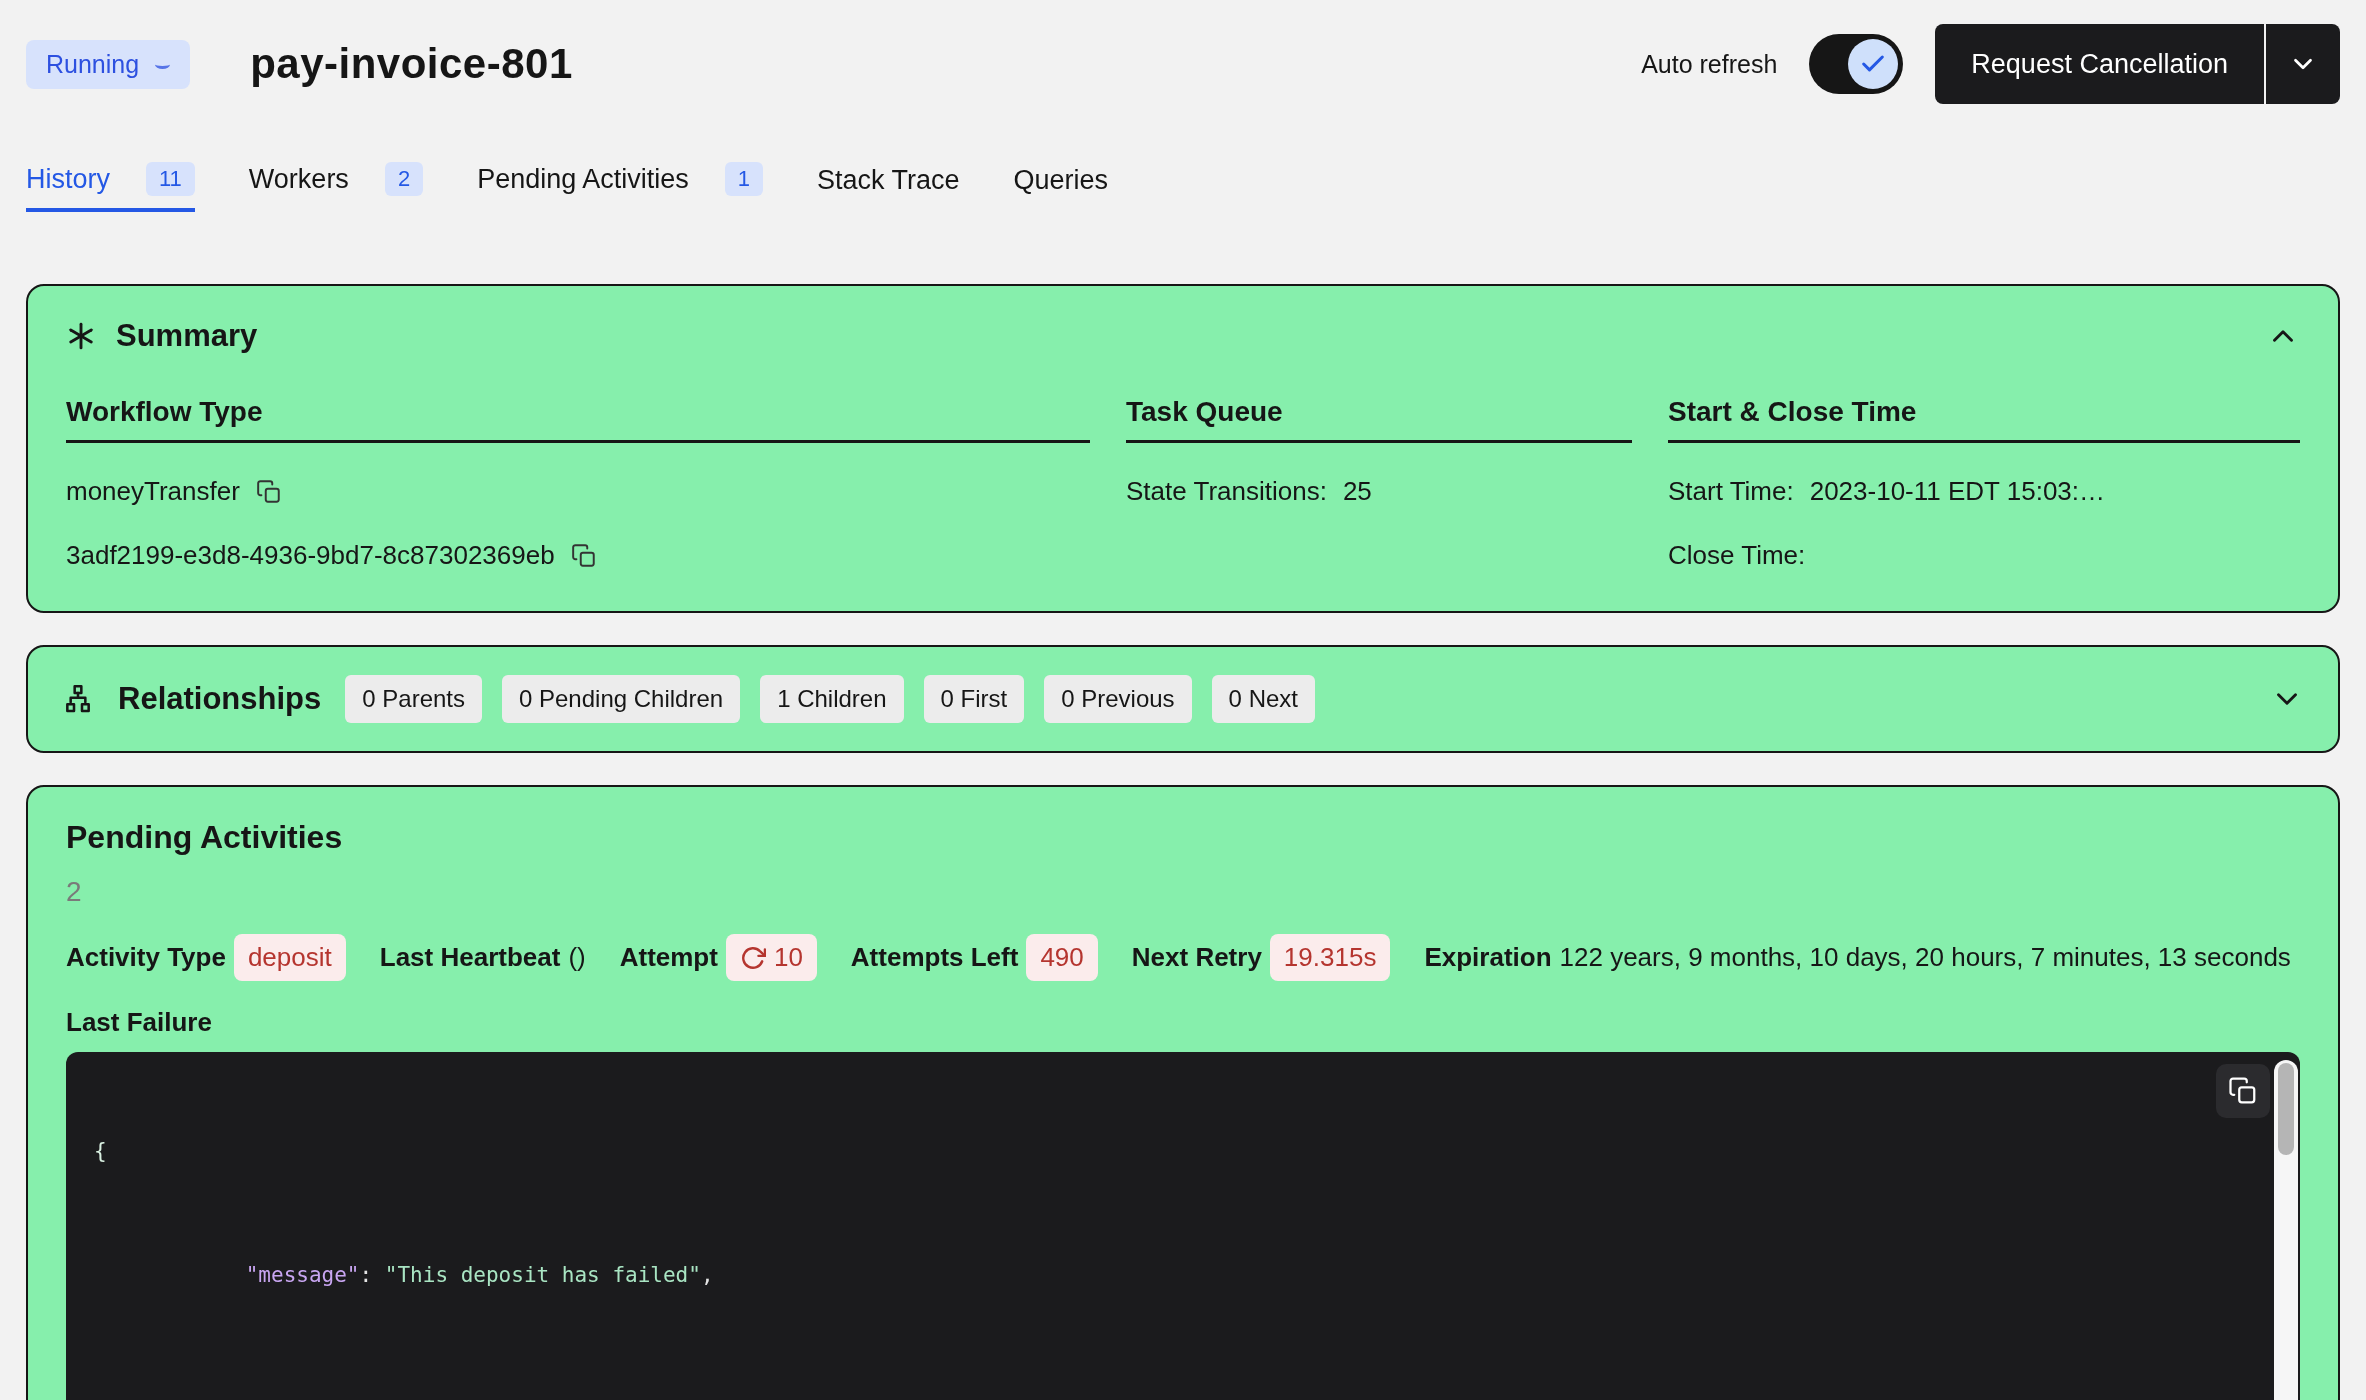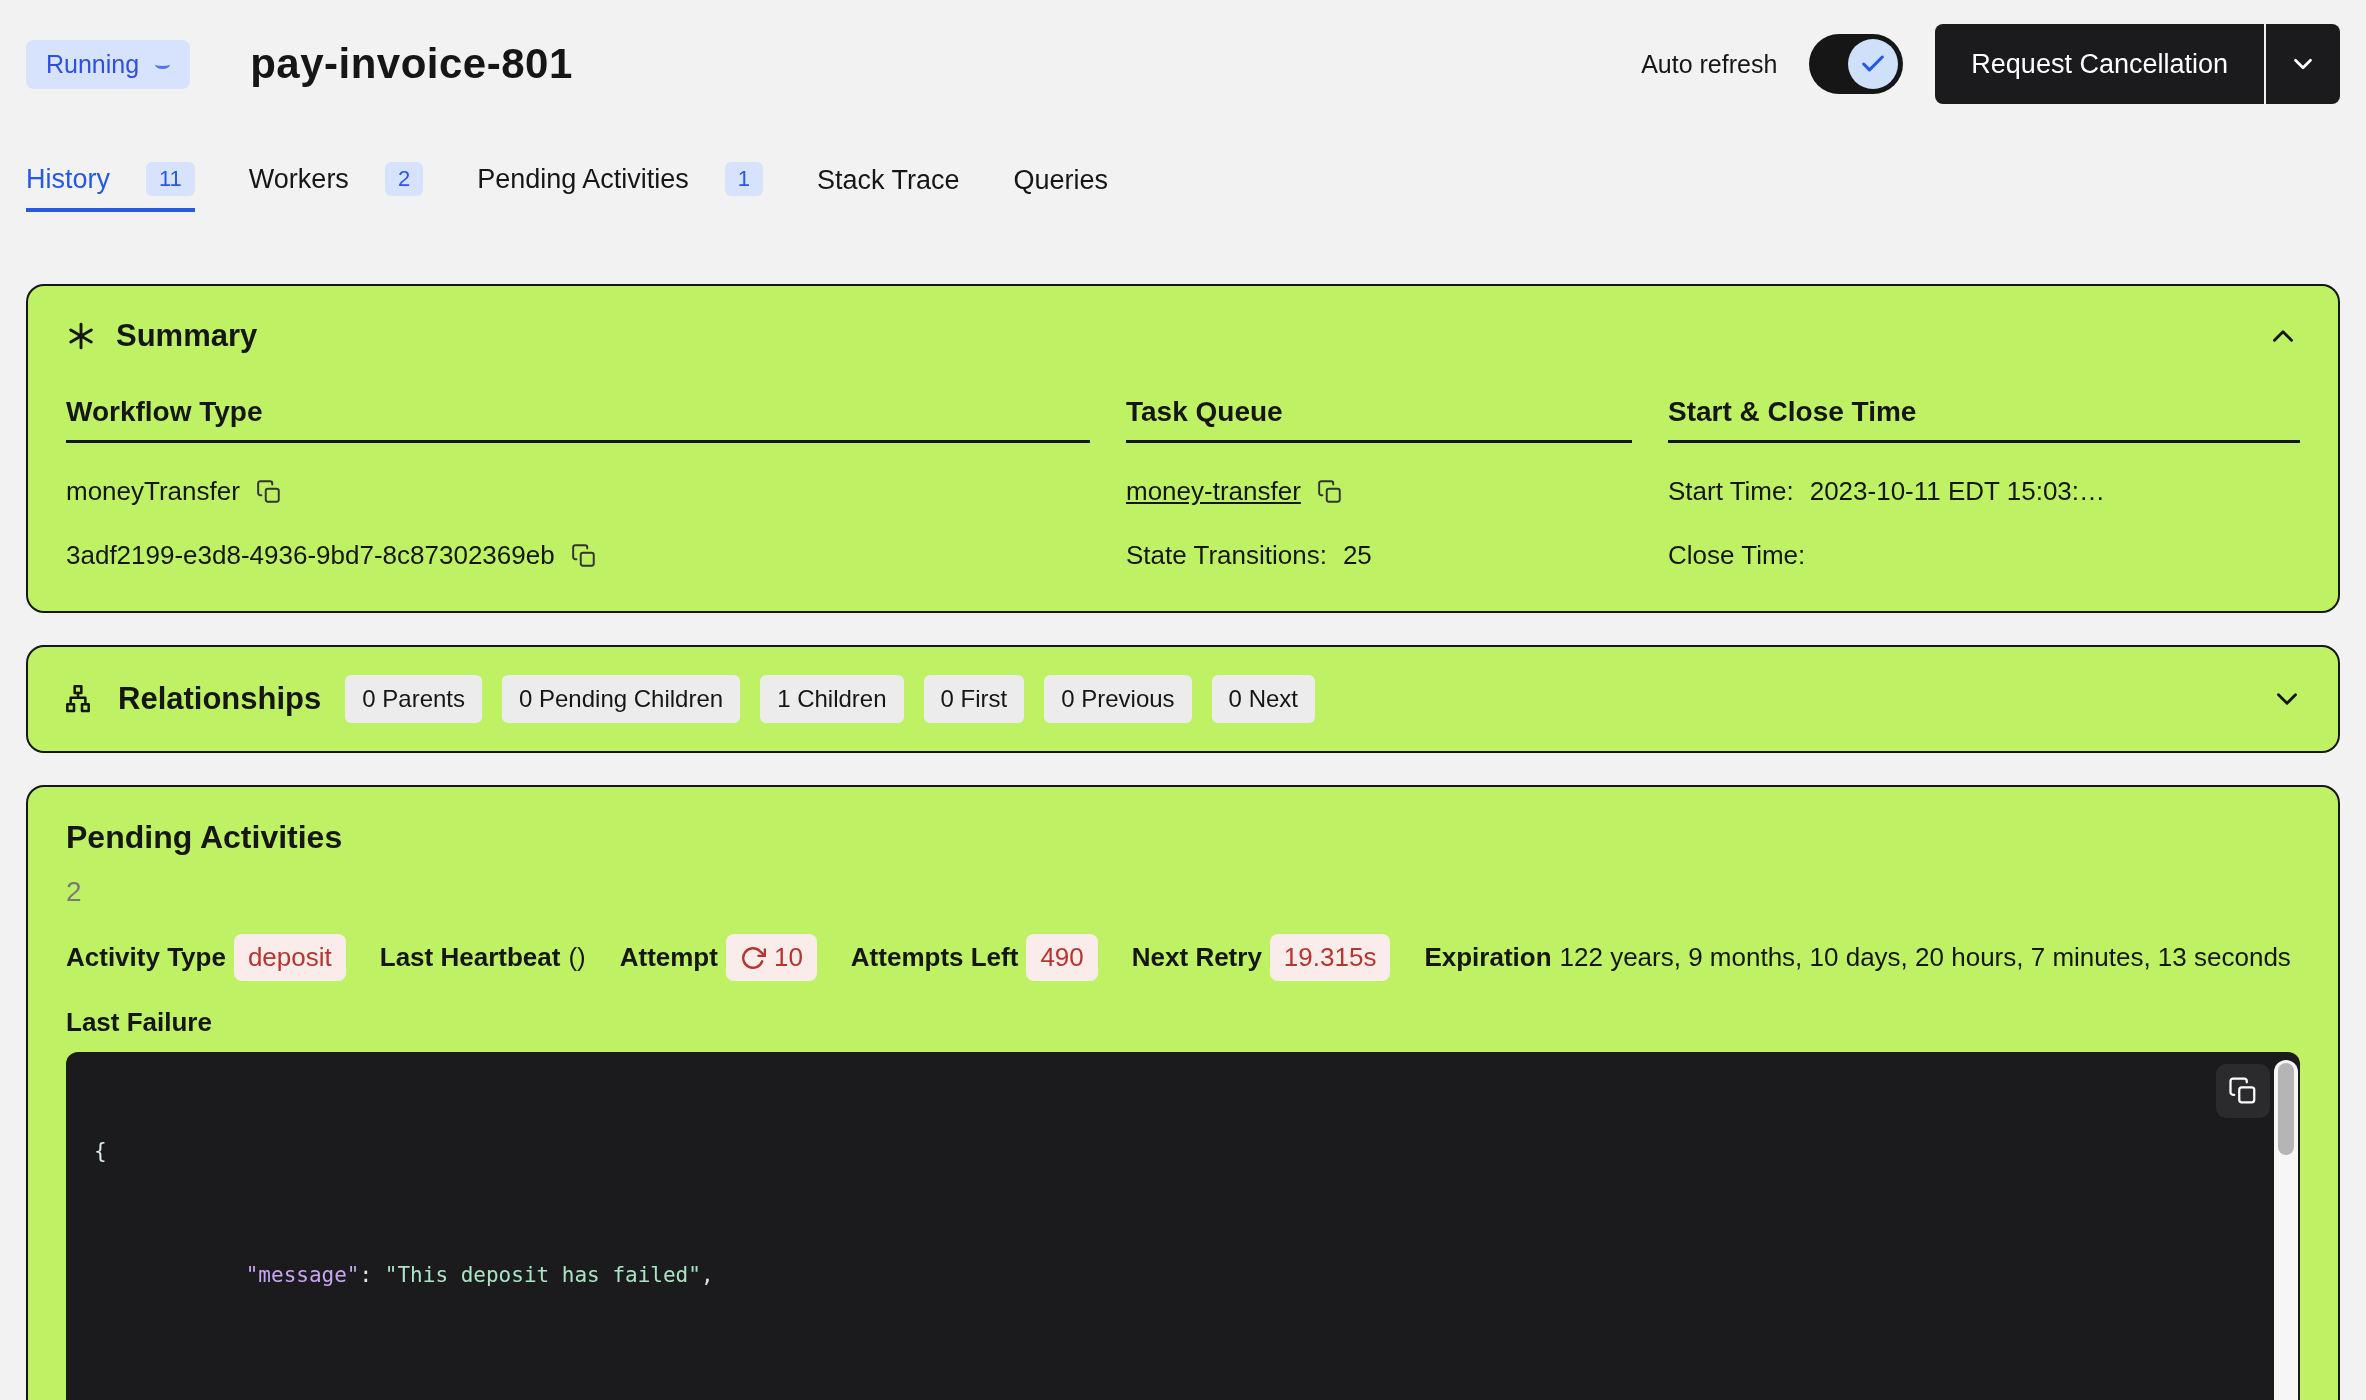--- a/index.html
+++ b/index.html
@@ -44,21 +44,21 @@
   .tabs { display:flex; gap:54px; margin-top:58px; align-items:flex-end; }
   .tab { display:flex; align-items:center; gap:36px; font-size:27px; padding-bottom:12px; cursor:pointer; border-bottom:4px solid transparent; }
   .tab.active { color:#2458E5; border-bottom-color:#2458E5; }
   .count-badge {
     background:#d7e2fc; color:#2458E5; font-size:22px;
     padding:4px 13px; border-radius:6px;
   }
 
   
   .card {
-    background:#bef264; border:2.5px solid #161616; border-radius:18px;
+    background:#86efac; border:2.5px solid #161616; border-radius:18px;
     margin-top:32px; padding:32px 38px;
   }
   .card.summary { margin-top:72px; padding-bottom:40px; }
 
   .card-head { display:flex; align-items:center; gap:20px; }
   .card-title { font-size:31px; font-weight:700; }
   .head-chevron { margin-left:auto; cursor:pointer; display:flex; }
 
   .summary-grid { display:grid; grid-template-columns:1024px 506px auto; column-gap:36px; margin-top:42px; }
   .col-header { font-size:28px; font-weight:700; padding-bottom:12px; border-bottom:3px solid #161616; }
@@ -194,29 +194,20 @@
             <svg width="26" height="26" viewBox="0 0 24 24" fill="none" stroke="currentColor" stroke-width="1.8" stroke-linecap="round" stroke-linejoin="round">
                 <rect x="9" y="9" width="12" height="12" rx="2"></rect>
                 <path d="M5 15H4a2 2 0 0 1-2-2V4a2 2 0 0 1 2-2h9a2 2 0 0 1 2 2v1"></path>
               </svg>
           </span>
         </div>
       </div>
 
       <div>
         <div class="col-header">Task Queue</div>
-        <div class="val-row">
-          <span class="link">money-transfer</span>
-          <span class="copy-btn">
-            <svg width="26" height="26" viewBox="0 0 24 24" fill="none" stroke="currentColor" stroke-width="1.8" stroke-linecap="round" stroke-linejoin="round">
-                <rect x="9" y="9" width="12" height="12" rx="2"></rect>
-                <path d="M5 15H4a2 2 0 0 1-2-2V4a2 2 0 0 1 2-2h9a2 2 0 0 1 2 2v1"></path>
-              </svg>
-          </span>
-        </div>
         <div class="val-row">
           <span>State Transitions:</span>
           <span>25</span>
         </div>
       </div>
 
       <div>
         <div class="col-header">Start &amp; Close Time</div>
         <div class="val-row">
           <span>Start Time:</span>

